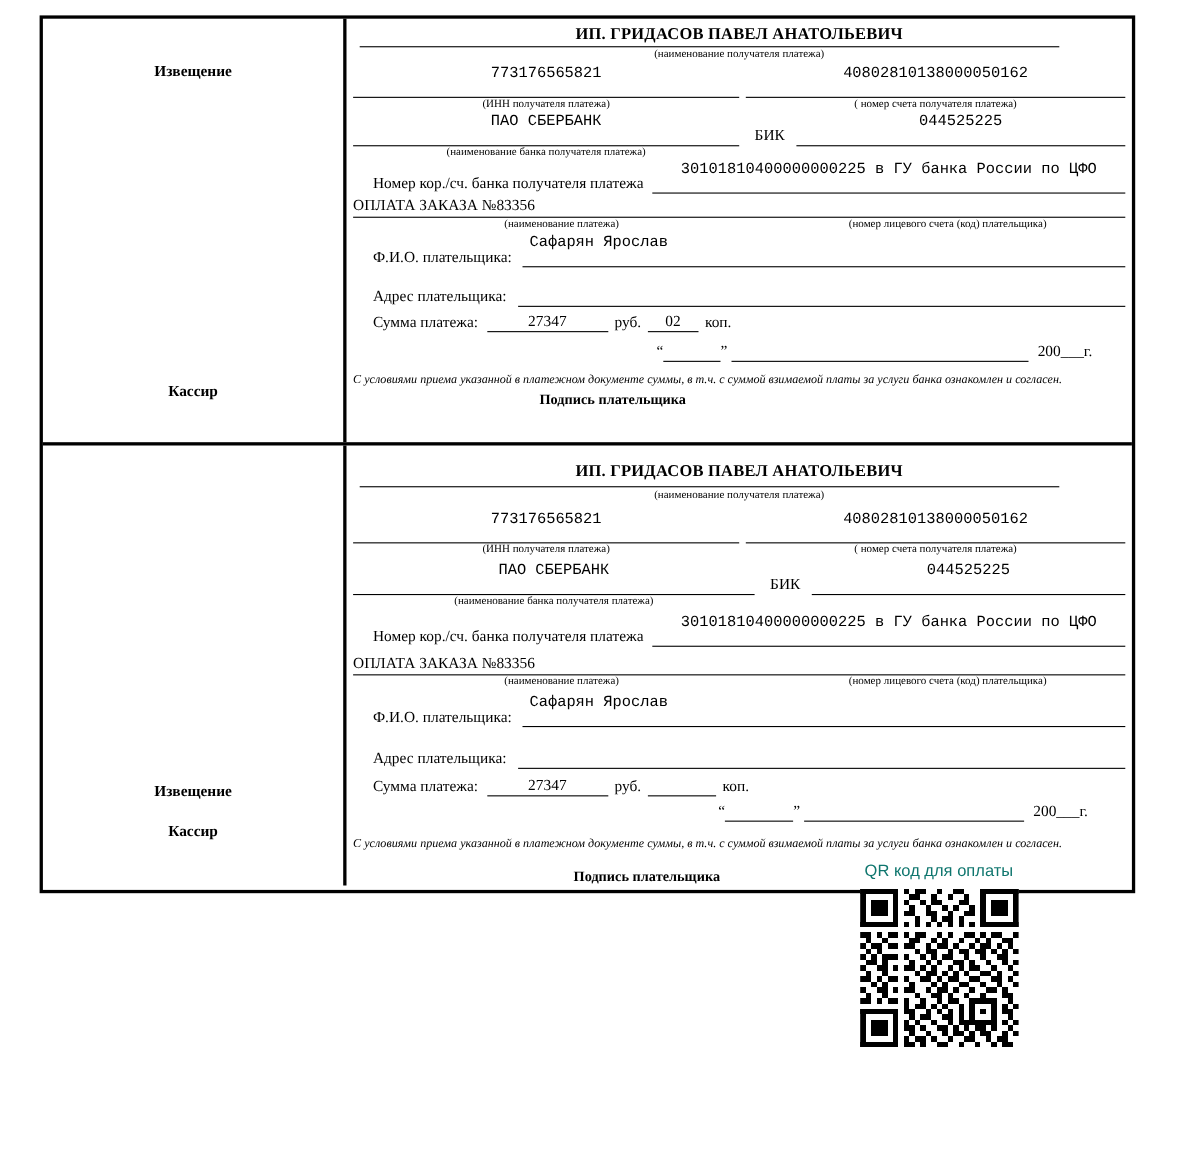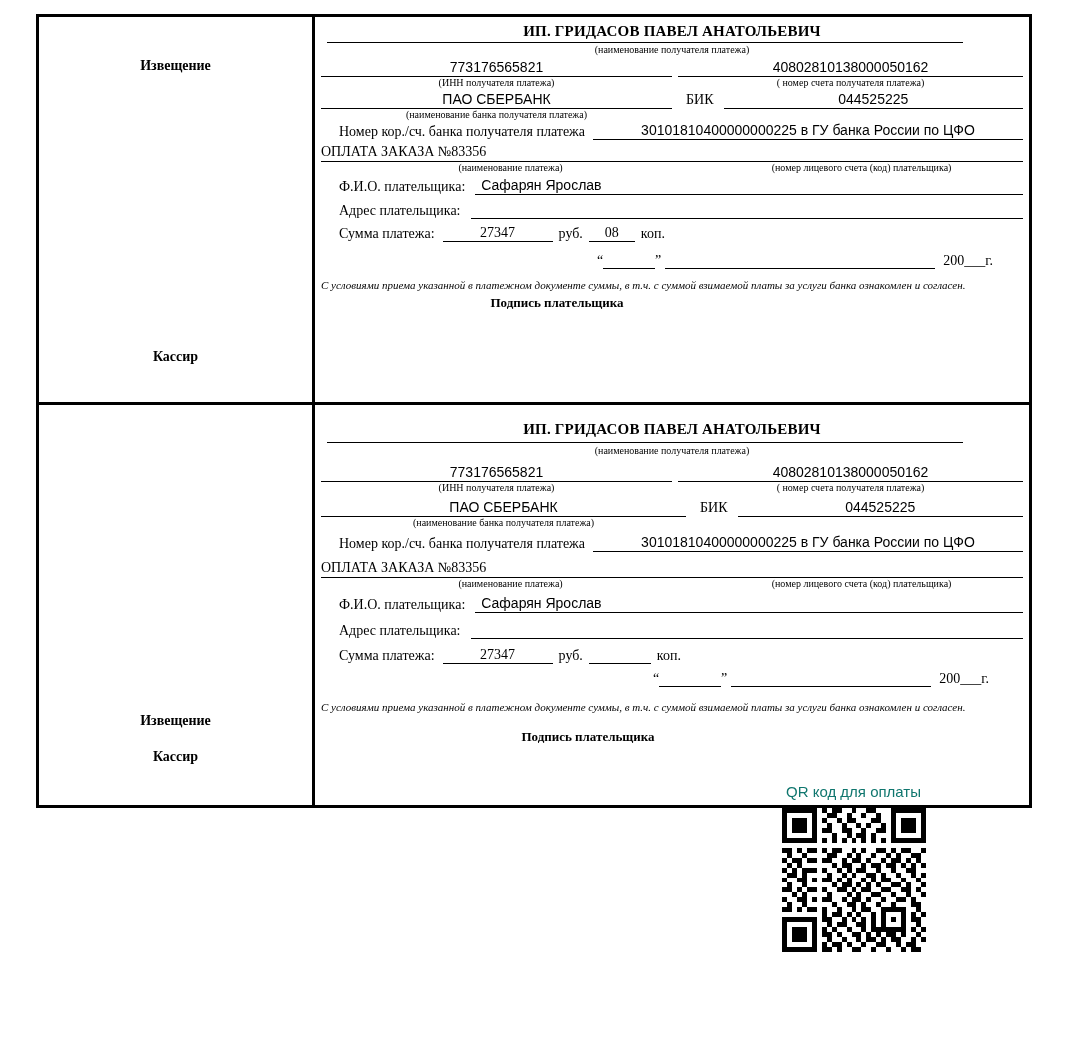--- a/index.html
+++ b/index.html
@@ -109,22 +109,22 @@
   }
   .row {
     display: flex;
   }
   .cell {
     position: relative;
   }
   .val {
     text-align: center;
     font-size: 14px;
-    font-family: Liberation Sans, sans-serif;
-    padding-bottom: 1px;
+    font-family: Liberation Mono, monospace;
+    padding-bottom: 13px;
   }
   .ul {
     border-bottom: 1px solid #000;
   }
   .lbl {
     font-size: 14px;
     white-space: nowrap;
   }
   .tiny {
     font-size: 11px;
@@ -230,21 +230,21 @@
           </div>
         </div>
 
         <div class="row" style="margin-top:6px; align-items:flex-end;">
           <div class="lbl nowrap">Сумма платежа:</div>
           <div class="cell" style="width:110px; margin-left:8px;">
             <div class="underline-val">27347</div>
           </div>
           <div class="lbl" style="margin-left:6px;">руб.</div>
           <div class="cell" style="width:46px; margin-left:6px;">
-            <div class="underline-val">08</div>
+            <div class="underline-val">02</div>
           </div>
           <div class="lbl" style="margin-left:6px;">коп.</div>
         </div>
 
         <div class="row" style="margin-top:10px; align-items:flex-end; justify-content:flex-end;">
           <div class="lbl">“</div>
           <div class="cell" style="width:52px;">
               <div class="underline-val">&nbsp;</div>
             </div>
           <div class="lbl">”</div>

